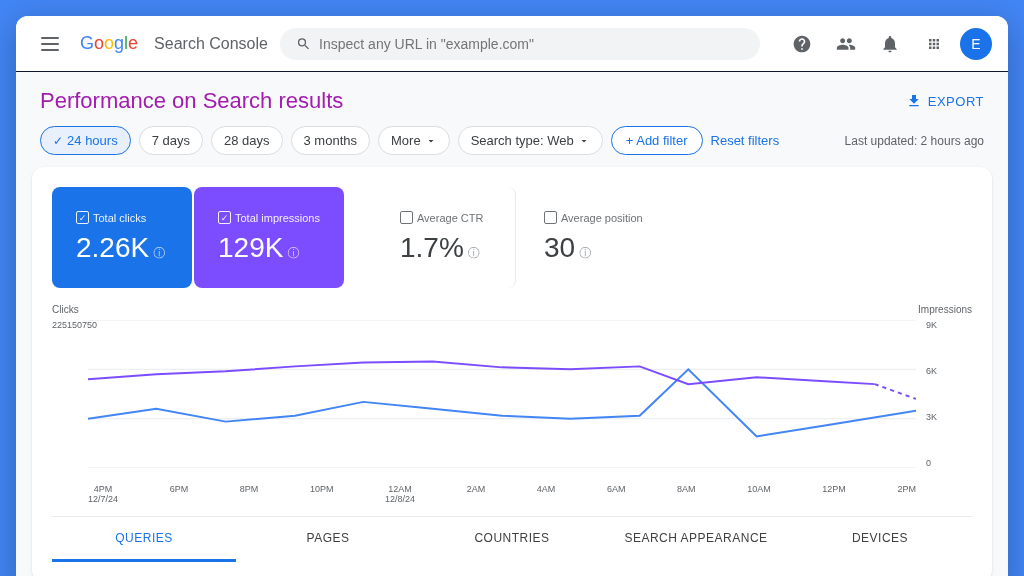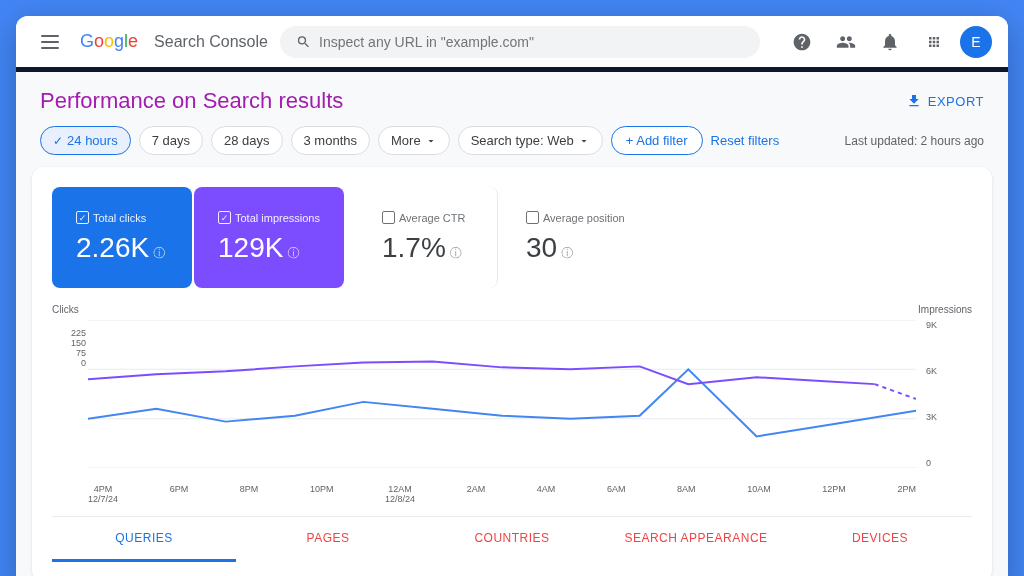--- a/index.html
+++ b/index.html
@@ -20,21 +20,21 @@
       overflow: hidden;
       box-shadow: 0 8px 32px rgba(0,0,0,0.25);
     }
     
     .topnav {
       background: white;
       display: flex;
       align-items: center;
       padding: 13px 16px;
       height: 56px;
-      border-bottom: 5px solid #0f172a;
+      border-bottom: 1px solid #0f172a;
       gap: 12px;
     }
     .hamburger { font-size: 18px; color: #5f6368; cursor: pointer; }
     .logo {
       display: flex;
       align-items: center;
       gap: 4px;
       font-size: 18px;
       font-weight: 400;
     }
@@ -208,21 +208,21 @@
       min-width: 140px;
     }
     .metric-card.blue {
       background: #1a73e8;
       color: white;
       margin-right: 2px;
     }
     .metric-card.purple {
       background: #7c4dff;
       color: white;
-      margin-right: 14px;
+      margin-right: 32px;
     }
     .metric-card.plain {
       background: transparent;
       color: #3c4043;
       border-right: 1px solid #e8eaed;
       margin-right: 4px;
     }
     .metric-card.plain:last-child { border-right: none; }
     .metric-label {
       font-size: 11px;
@@ -298,46 +298,46 @@
       display: flex;
       border-top: 1px solid #e8eaed;
       margin-top: 12px;
     }
     .tab {
       flex: 1;
       padding: 14px 8px;
       text-align: center;
       font-size: 12px;
       font-weight: 500;
-      color: #ef4444;
+      color: #404040;
       cursor: pointer;
       text-transform: uppercase;
       letter-spacing: 0.5px;
       border-bottom: 3px solid transparent;
     }
     .tab.active {
       color: #1a73e8;
       border-bottom: 3px solid #1a73e8;
     }
     .chart-grid-line {
       stroke: #e8eaed;
       stroke-width: 1;
     }
     .chart-y-ticks {
       position: absolute;
       left: 0;
       top: 16px;
       bottom: 36px;
       display: flex;
-      flex-direction: column;
+      flex-direction: row;
+      justify-content: space-between;
       font-size: 9px;
       color: #5f6368;
       width: 34px;
       text-align: right;
-      margin-top: 8px;
     }
     .chart-y-ticks-right {
       position: absolute;
       right: 0;
       top: 16px;
       bottom: 36px;
       display: flex;
       flex-direction: column;
       justify-content: space-between;
       font-size: 9px;

